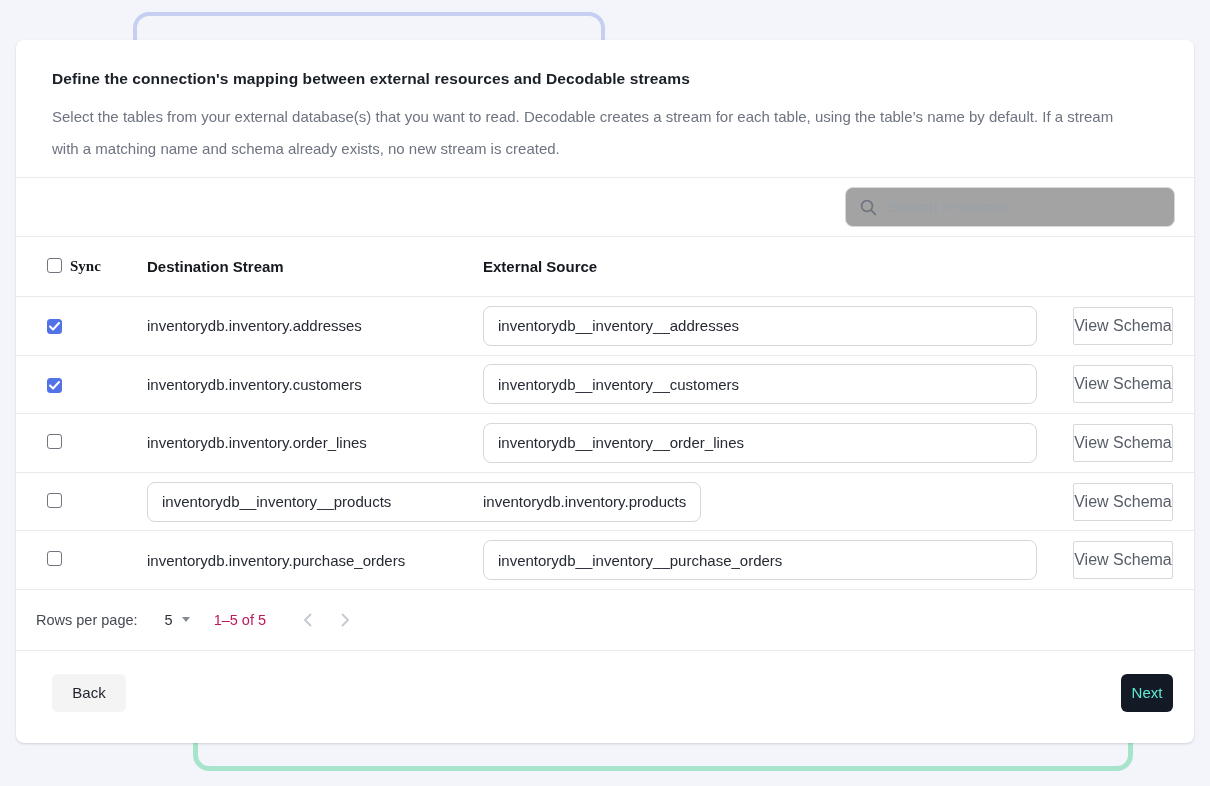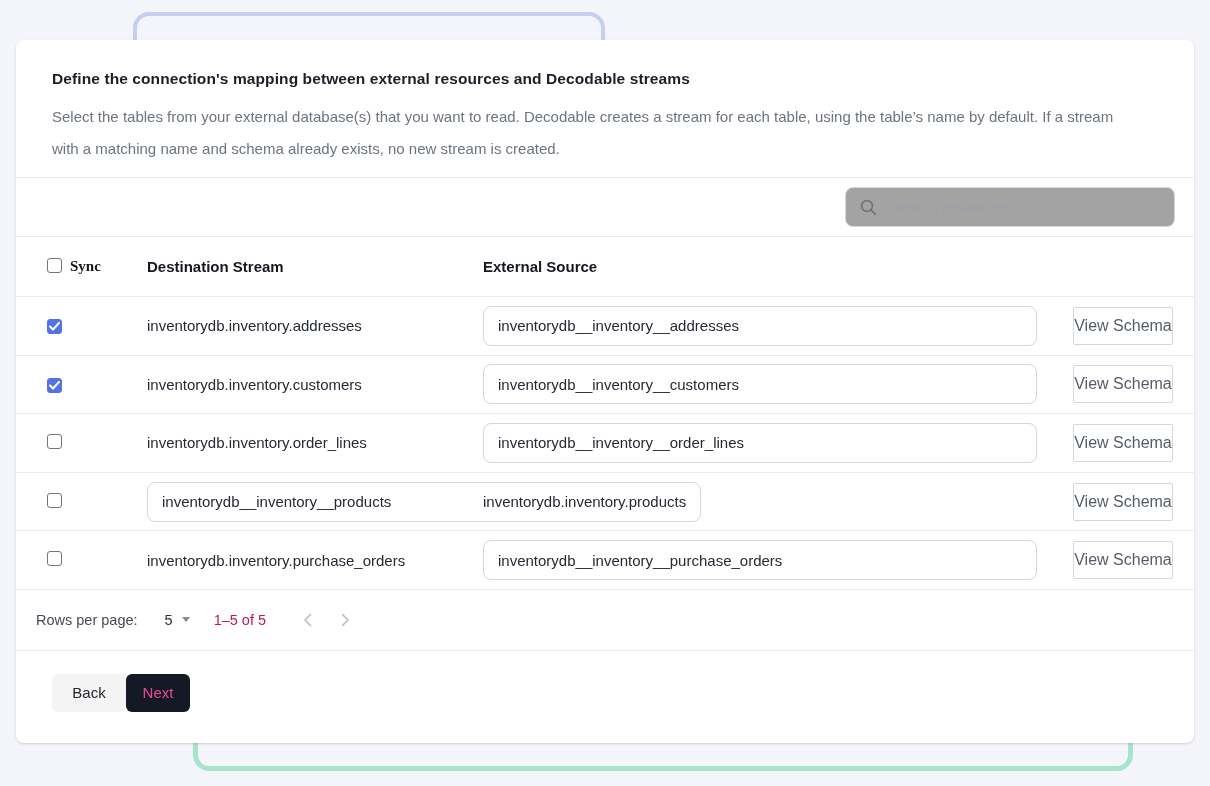--- a/index.html
+++ b/index.html
@@ -65,26 +65,26 @@
   .hide-link { color:#5b7cfa; cursor:pointer; text-decoration:none; }
   .pag-right { display:flex; align-items:center; color:#444a54; font-size:14.5px; }
   .rpp-value { display:flex; align-items:center; gap:9px; margin-left:27px; cursor:pointer; color:#2d3139; }
   .caret-down { width:0; height:0; border-left:4.5px solid transparent; border-right:4.5px solid transparent;
                 border-top:5px solid #858b94; }
   .range { margin-left:24px; color:#be185d; }
   .pg-btn { margin-left:28px; width:26px; height:26px; display:flex; align-items:center; justify-content:center;
             background:none; border:none; cursor:default; }
   .pg-btn + .pg-btn { margin-left:12px; }
 
-  .actions { flex:1; display:flex; align-items:center; 
-             padding:0 29px 8px 36px; }
+  .actions { flex:1; display:flex; align-items:center; justify-content:space-between;
+             padding:0 21px 8px 36px; }
   .btn { height:38px; border-radius:6px; border:none; font-size:15px; cursor:pointer;
          font-family:"Liberation Sans", sans-serif; }
   .btn-back { width:74px; background:#f4f4f5; color:#23262e; }
-  .btn-next { width:64px; background:#141926; color:#ec4899; }
+  .btn-next { width:52px; background:#141926; color:#5eead4; }
 </style>
 </head>
 <body>
 
 <div class="frame frame-top"></div>
 <div class="frame frame-bottom"></div>
 
 <div class="modal">
 
   <div class="modal-header">

